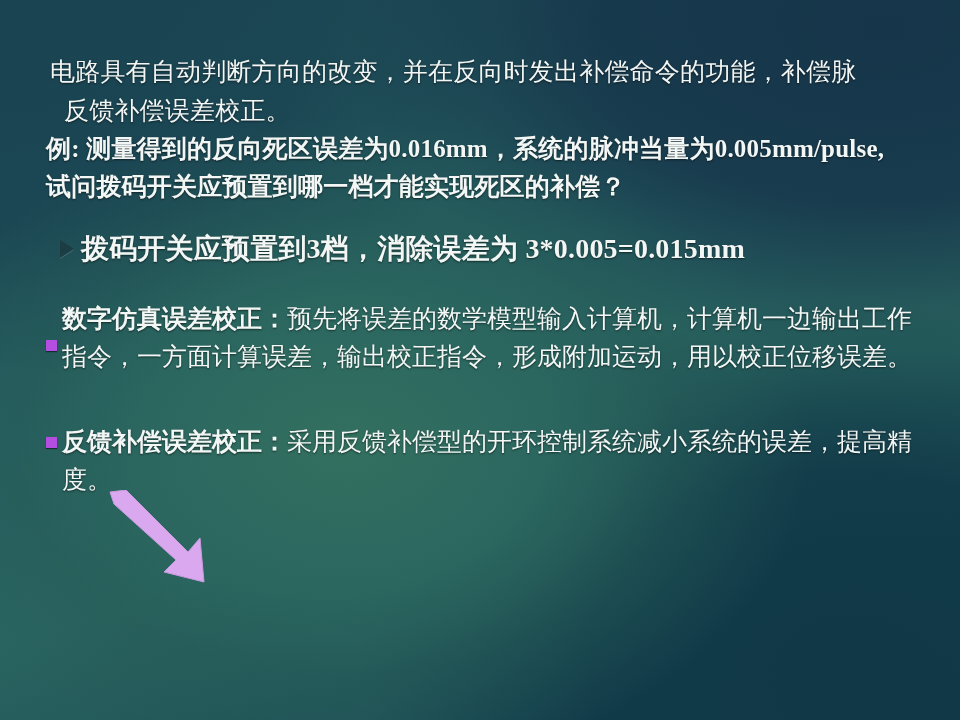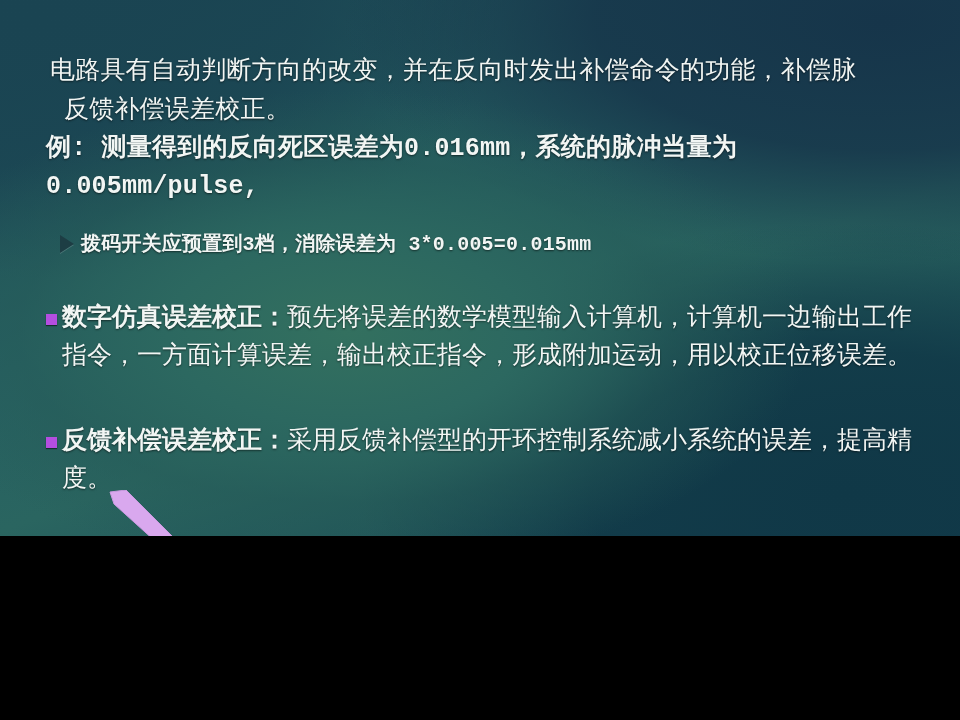--- a/index.html
+++ b/index.html
@@ -3,23 +3,23 @@
 <meta charset="utf-8">
 <style>
   html, body {
     margin: 0;
     padding: 0;
     background: #000;
   }
   #slide {
     position: relative;
     width: 960px;
-    height: 536px;
+    height: 720px;
     overflow: hidden;
-    font-family: Liberation Mono, monospace;
+    font-family: Liberation Serif, serif;
     
     background-color: #1d4f54;
     background-image:
       radial-gradient(ellipse 62% 58% at 36% 62%, #33705f 0%, #2c6860 30%, rgba(38,92,88,0.55) 55%, rgba(30,74,80,0.0) 78%),
       radial-gradient(ellipse 70% 70% at 88% 92%, #103847 0%, rgba(16,56,71,0.85) 38%, rgba(17,58,72,0.0) 72%),
       radial-gradient(ellipse 75% 60% at 92% 4%, #16354a 0%, rgba(22,53,74,0.85) 40%, rgba(22,53,74,0.0) 75%),
       radial-gradient(ellipse 60% 60% at 4% 4%, #1a4452 0%, rgba(26,68,82,0.8) 45%, rgba(26,68,82,0.0) 80%),
       linear-gradient(160deg, #1b4553 0%, #266062 42%, #2a6560 60%, #143f4f 100%);
   }
 
@@ -51,21 +51,21 @@
     line-height: 38px;
     white-space: normal;
     font-weight: bold;
   }
   .para2 .l2 { display: block; }
 
   
   .answer {
     left: 60px;
     top: 230px;
-    font-size: 20px;
+    font-size: 28px;
     font-weight: bold;
     display: flex;
     align-items: center;
     gap: 4px;
   }
   .tri-bullet {
     display: inline-block;
     width: 0;
     height: 0;
     border-top: 9px solid transparent;
@@ -92,21 +92,21 @@
     box-shadow: 0 1px 1px rgba(0,0,0,0.5);
   }
   .block-text {
     color: #f2f6f4;
     font-size: 25px;
     line-height: 38px;
     text-shadow: 0 1px 2px rgba(0,0,0,0.55);
   }
   .block-text .hd { font-weight: bold; }
 
-  #block-digital { left: 46px; top: 300px; }
+  #block-digital { left: 46px; top: 300px; align-items: center; }
   #block-feedback { left: 46px; top: 423px; }
 
   
   #arrow {
     position: absolute;
     left: 96px;
     top: 490px;
     width: 130px;
     height: 100px;
   }
@@ -126,20 +126,21 @@
 
 <div id="slide">
 
   <div class="txt para1">
     <span>电路具有自动判断方向的改变，并在反向时发出补偿命令的功能，补偿脉</span>
     <span class="l2">反馈补偿误差校正。</span>
   </div>
 
   <div class="txt para2">
     <span>例: 测量得到的反向死区误差为0.016mm，系统的脉冲当量为0.005mm/pulse,</span>
+    <span class="l2">试问拨码开关应预置到哪一档才能实现死区的补偿？</span>
   </div>
 
   <div class="txt answer">
     <span class="tri-bullet"></span>
     <span>拨码开关应预置到3档，消除误差为 3*0.005=0.015mm</span>
   </div>
 
   <div class="block" id="block-digital">
     <span class="sq-bullet"></span>
     <div class="block-text">

